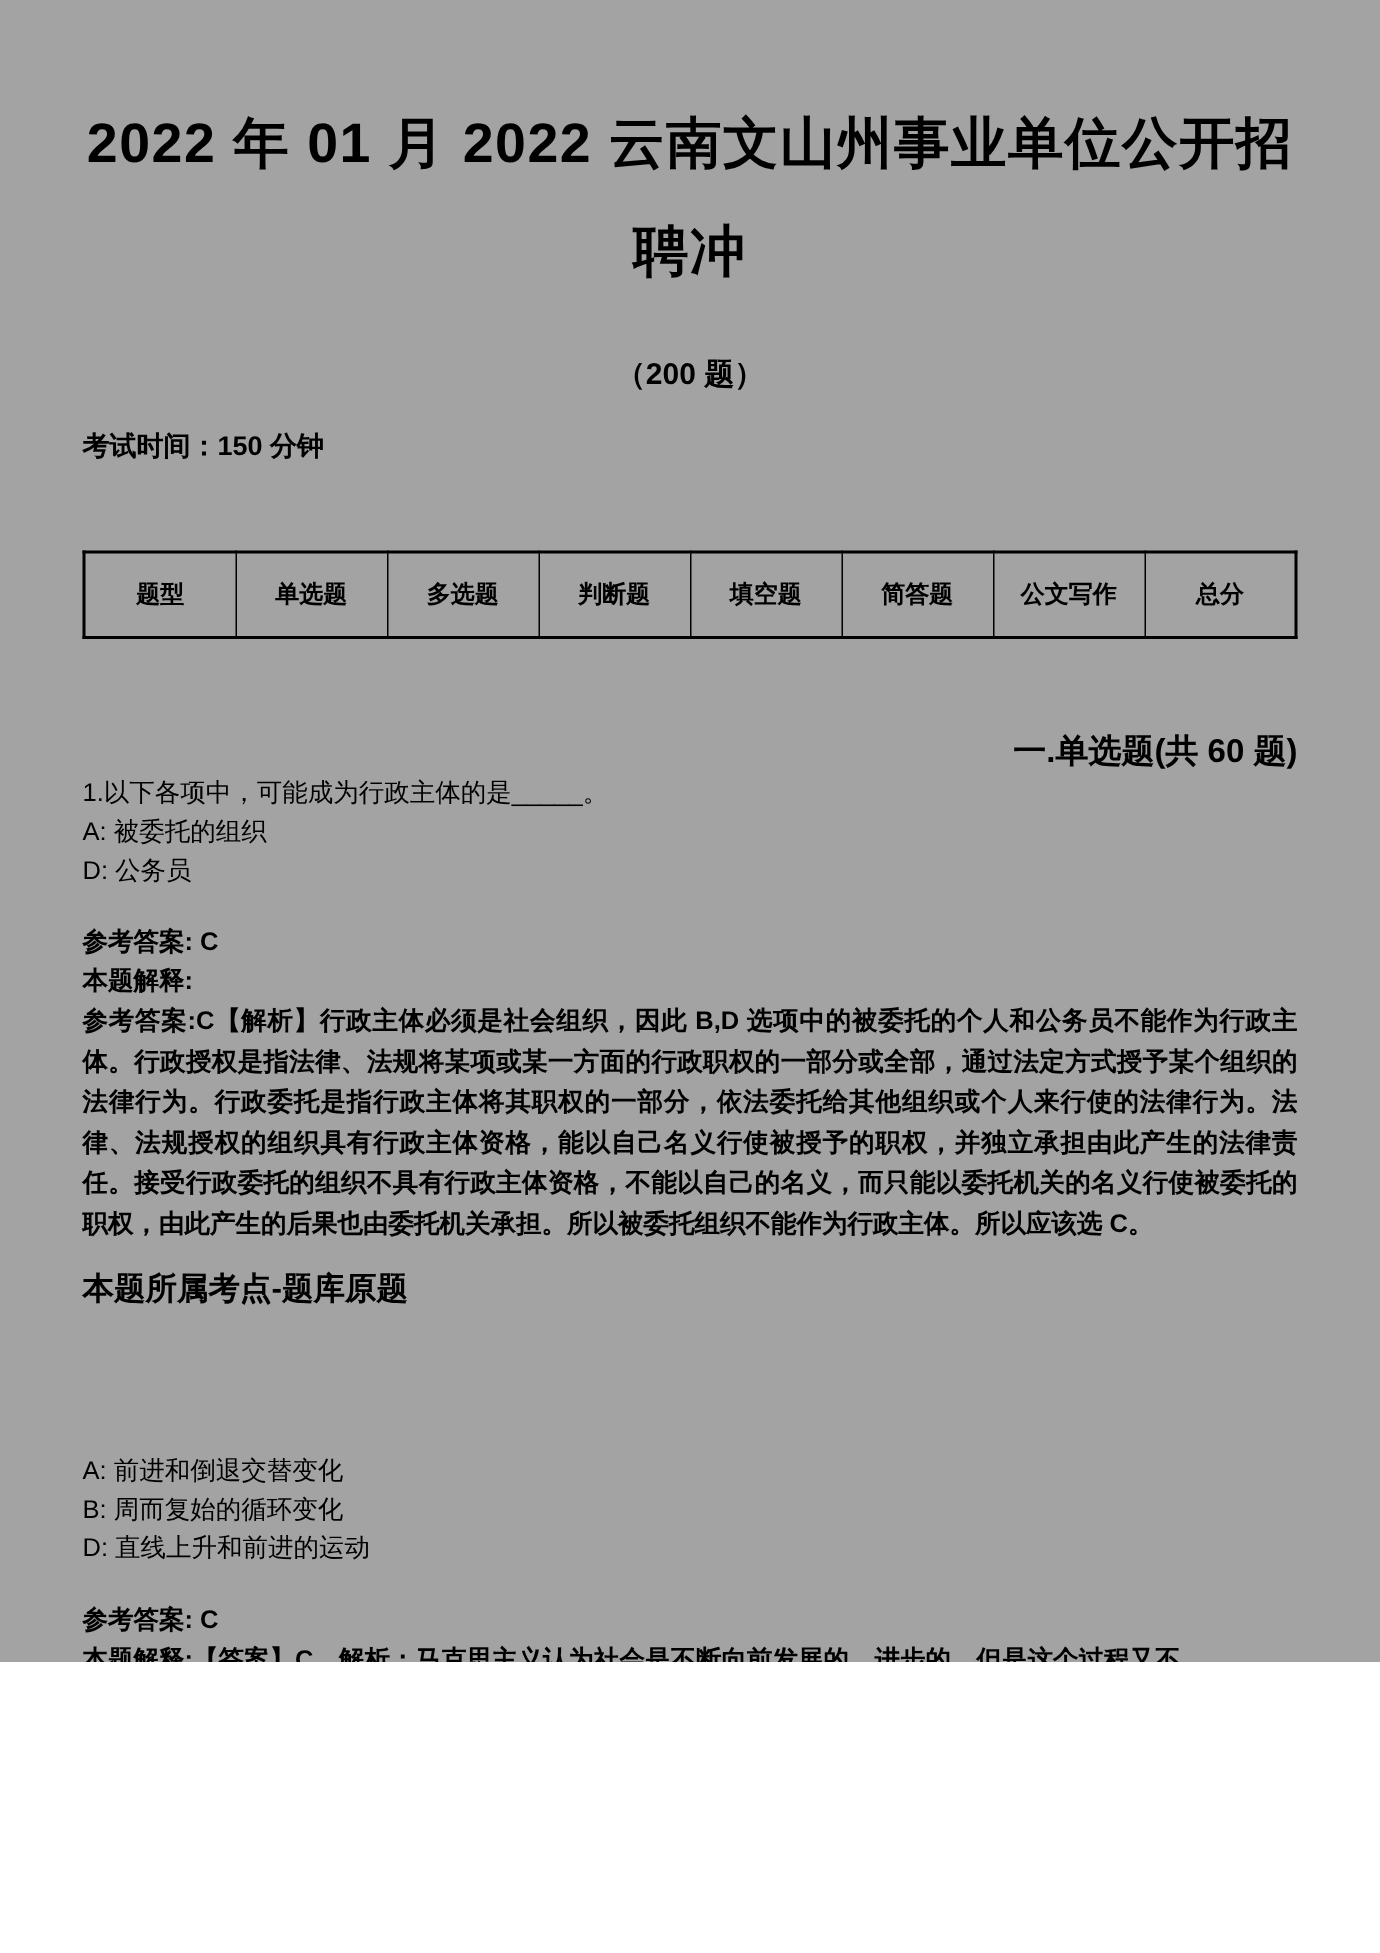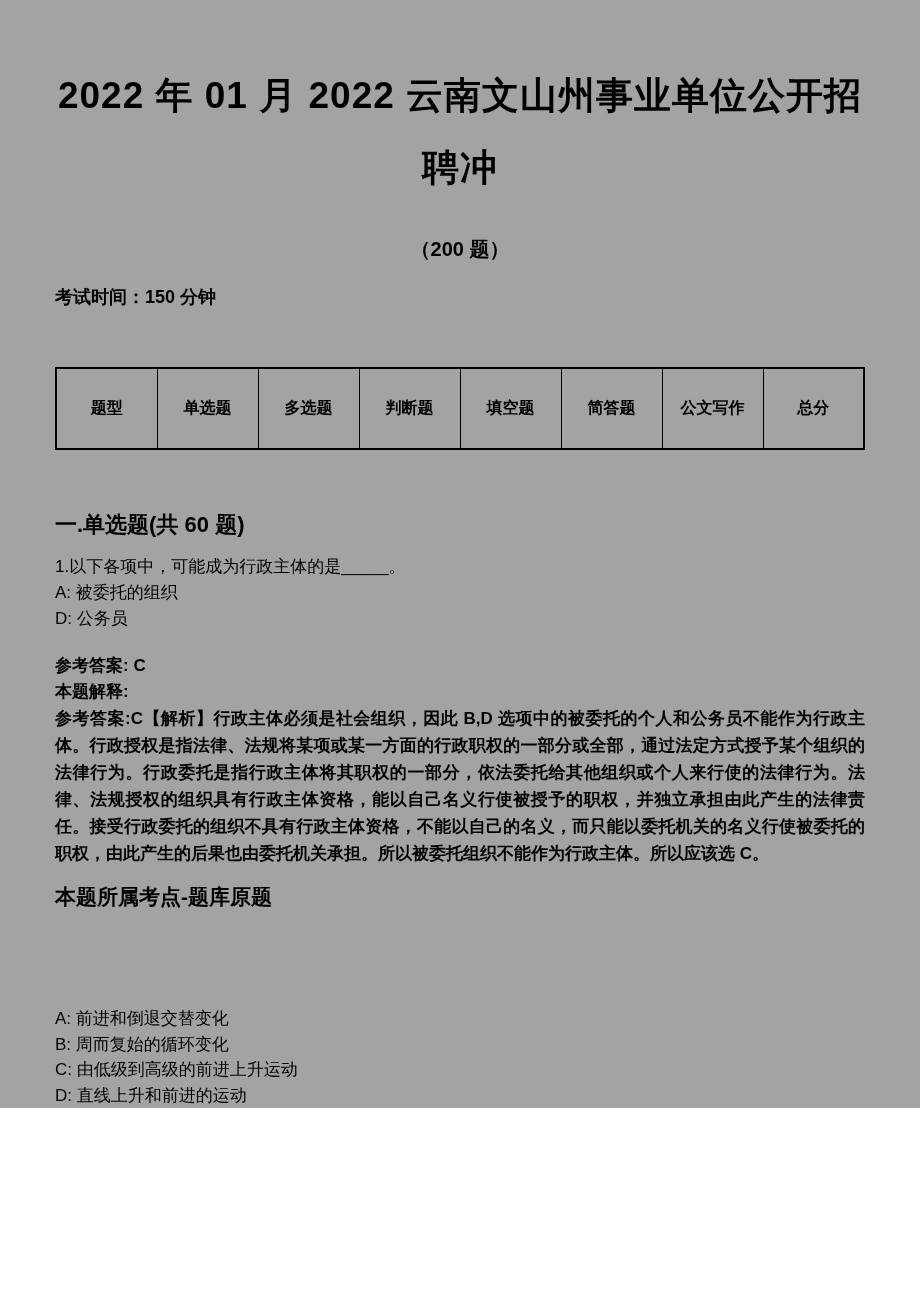--- a/index.html
+++ b/index.html
@@ -46,29 +46,30 @@
     table-layout: fixed;
     border: 2px solid #000;
   }
   table.score-table td {
     border: 1px solid #000;
     height: 47px;
     text-align: center;
     vertical-align: middle;
     font-size: 16px;
     font-weight: bold;
-    padding: 16px;
+    padding: 4px;
   }
   .section-heading {
     margin-top: 60px;
     font-size: 22px;
     font-weight: bold;
+    text-align: right;
   }
   .q-text {
-    margin-top: 14px;
+    margin-top: 0;
     font-size: 17px;
     line-height: 26px;
     font-weight: normal;
   }
   .opt {
     font-size: 17px;
     line-height: 25.5px;
     font-weight: normal;
   }
   .answer {
@@ -139,20 +140,19 @@
       <div class="opt">D: 公务员</div>
       <div class="answer">参考答案: C</div>
       <div class="explain-heading">本题解释:</div>
       <div class="explanation">参考答案:C【解析】行政主体必须是社会组织，因此 B,D 选项中的被委托的个人和公务员不能作为行政主体。行政授权是指法律、法规将某项或某一方面的行政职权的一部分或全部，通过法定方式授予某个组织的法律行为。行政委托是指行政主体将其职权的一部分，依法委托给其他组织或个人来行使的法律行为。法律、法规授权的组织具有行政主体资格，能以自己名义行使被授予的职权，并独立承担由此产生的法律责任。接受行政委托的组织不具有行政主体资格，不能以自己的名义，而只能以委托机关的名义行使被委托的职权，由此产生的后果也由委托机关承担。所以被委托组织不能作为行政主体。所以应该选 C。</div>
       <div class="source-note">本题所属考点-题库原题</div>
     </div>
 
     <div class="question-block q2-block">
       <div class="opt">A: 前进和倒退交替变化</div>
       <div class="opt">B: 周而复始的循环变化</div>
-      <div class="opt">C: 由低级到高级的前进上升运动</div>
       <div class="opt">D: 直线上升和前进的运动</div>
       <div class="answer">参考答案: C</div>
       <div class="explain-line">本题解释:【答案】C。解析：马克思主义认为社会是不断向前发展的，进步的，但是这个过程又不</div>
     </div>
 
   </div>
 </div>
 
 </body></html>

